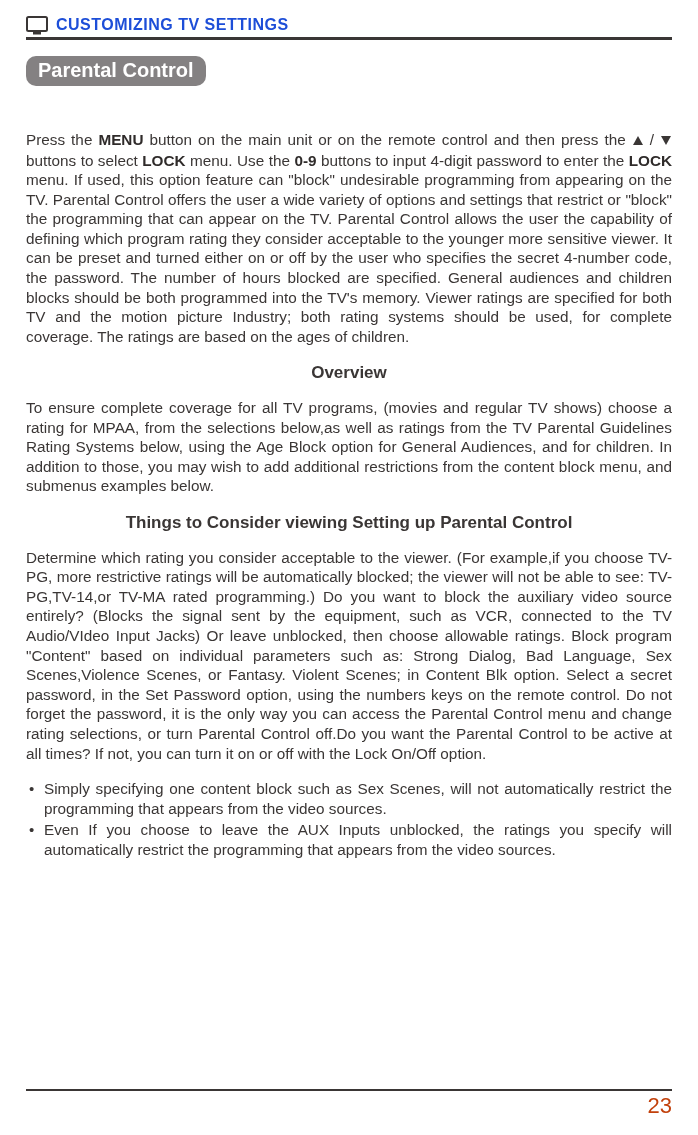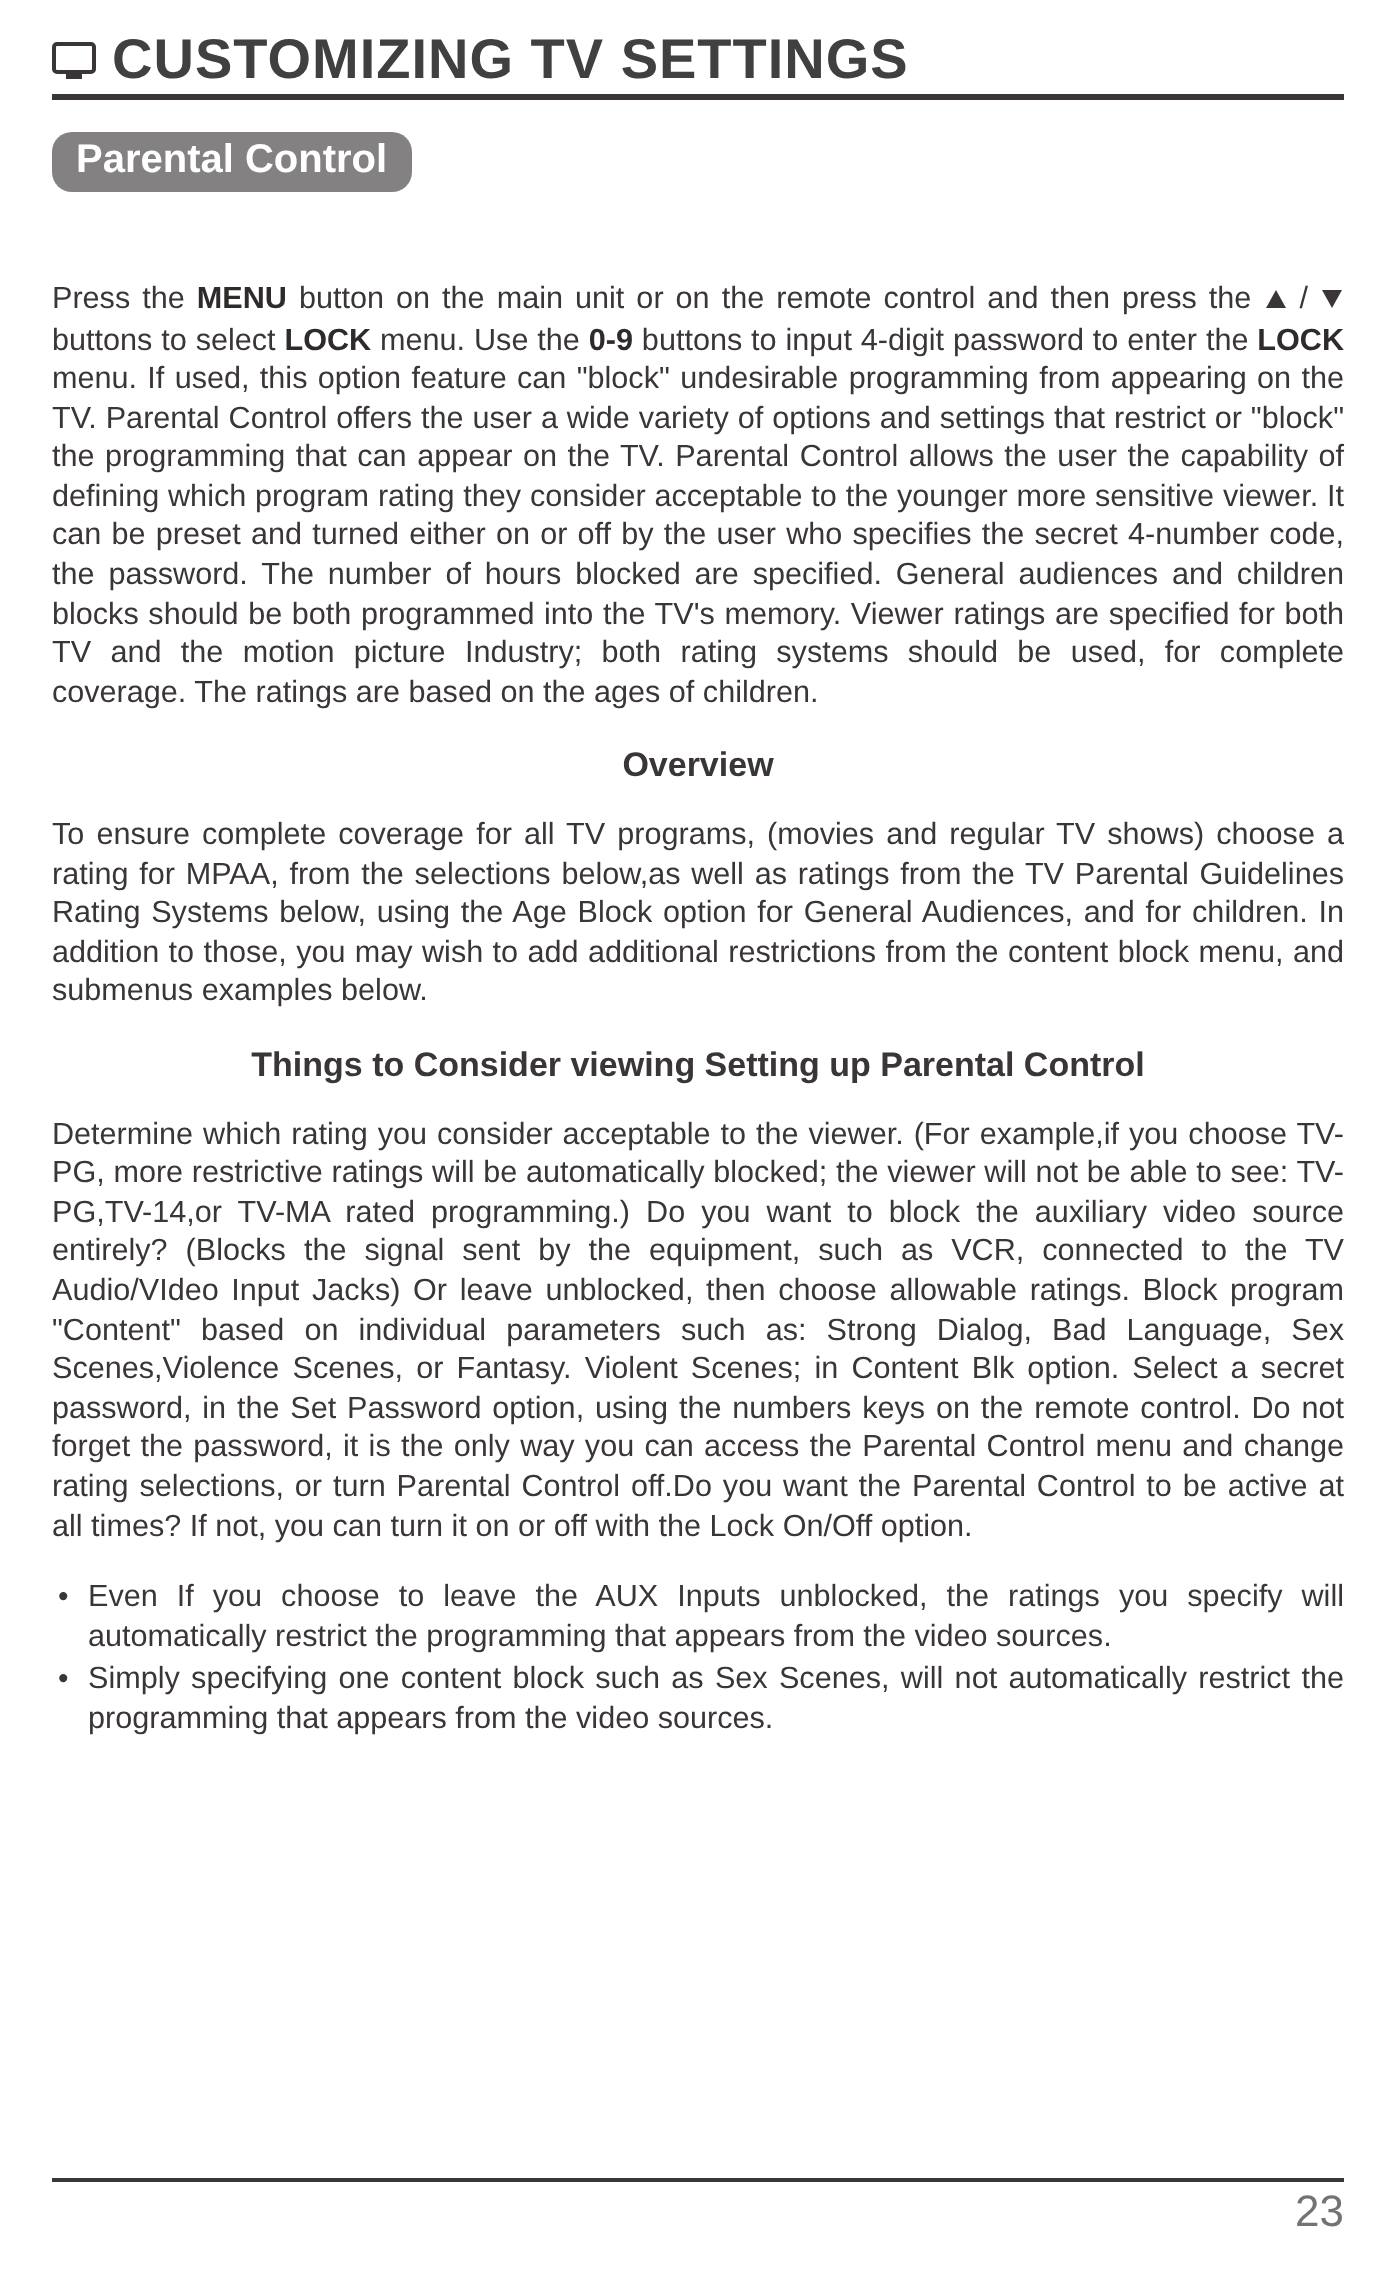--- a/index.html
+++ b/index.html
@@ -9,21 +9,21 @@
     background:#fff;
     font-family:Arial,Helvetica,sans-serif;
     color:#332f2e;
     box-sizing:border-box;
     padding:14px 26px 0 26px;
     position:relative;
   }
   .title-row{display:flex;align-items:center;border-bottom:3px solid #3a3635;padding-bottom:1px;}
   .title-icon{width:22px;height:22px;margin-right:8px;flex:0 0 auto;display:flex;align-items:center;justify-content:center;}
   .title-icon svg{display:block;}
-  .title{font-size:28px;font-weight:bold;letter-spacing:0.5px;color:#404040;}
+  .title{font-size:16px;font-weight:bold;letter-spacing:0.5px;color:#1d4ed8;}
   .tab{
     display:inline-block;
     background:#848182;
     color:#fff;
     font-size:20px;
     font-weight:bold;
     padding:3px 12px 4px 12px;
     border-radius:10px;
     margin-top:16px;
   }
@@ -60,21 +60,21 @@
     left:3px;
     top:0;
     font-size:15px;
   }
   .page-footer{
     position:absolute;
     left:26px;right:26px;bottom:16px;
     border-top:2px solid #3a3635;
     text-align:right;
     font-size:22px;
-    color:#737373;
+    color:#c2410c;
     padding-top:2px;
   }
 </style>
 </head>
 <body>
 
 
 
 <div class="title-row">
   <span class="title-icon">
@@ -100,22 +100,22 @@
         </svg></span><span> buttons to select </span><b>LOCK</b><span> menu. Use the </span><b>0-9</b><span> buttons to input 4-digit password to enter the </span><b>LOCK</b><span> menu. If used, this option feature can "block" undesirable programming from appearing on the TV. Parental Control offers the user a wide variety of options and settings that restrict or "block" the programming that can appear on the TV. Parental Control allows the user the capability of defining which program rating they consider acceptable to the younger more sensitive viewer. It can be preset and turned either on or off by the user who specifies the secret 4-number code, the password. The number of hours blocked are specified. General audiences and children blocks should be both programmed into the TV's memory. Viewer ratings are specified for both TV and the motion picture Industry; both rating systems should be used, for complete coverage. The ratings are based on the ages of children.</span>
   </p>
 
   <h2>Overview</h2>
   <p>To ensure complete coverage for all TV programs, (movies and regular TV shows) choose a rating for MPAA, from the selections below,as well as ratings from the TV Parental Guidelines Rating Systems below, using the Age Block option for General Audiences, and for children. In addition to those, you may wish to add additional restrictions from the content block menu, and submenus examples below.</p>
 
   <h2>Things to Consider viewing Setting up Parental Control</h2>
   <p>Determine which rating you consider acceptable to the viewer. (For example,if you choose TV-PG, more restrictive ratings will be automatically blocked; the viewer will not be able to see: TV-PG,TV-14,or TV-MA rated programming.) Do you want to block the auxiliary video source entirely? (Blocks the signal sent by the equipment, such as VCR, connected to the TV Audio/VIdeo Input Jacks) Or leave unblocked, then choose allowable ratings. Block program "Content" based on individual parameters such as: Strong Dialog, Bad Language, Sex Scenes,Violence Scenes, or Fantasy. Violent Scenes; in Content Blk option. Select a secret password, in the Set Password option, using the numbers keys on the remote control. Do not forget the password, it is the only way you can access the Parental  Control menu and change rating selections, or turn Parental Control off.Do you want the Parental Control to be active at all times? If not, you can turn it on or off with the Lock On/Off option.</p>
 
   <ul class="bullets">
+    <li>Simply specifying one content block such as Sex Scenes, will not automatically restrict the programming that appears from the video sources.</li>
     <li>Even If you choose to leave the AUX Inputs unblocked, the ratings you specify will automatically restrict the programming that appears from the video sources.</li>
-    <li>Simply specifying one content block such as Sex Scenes, will not automatically restrict the programming that appears from the video sources.</li>
   </ul>
 
 </div>
 
 <div class="page-footer">
   <span>23</span>
 </div>
 
 
 

